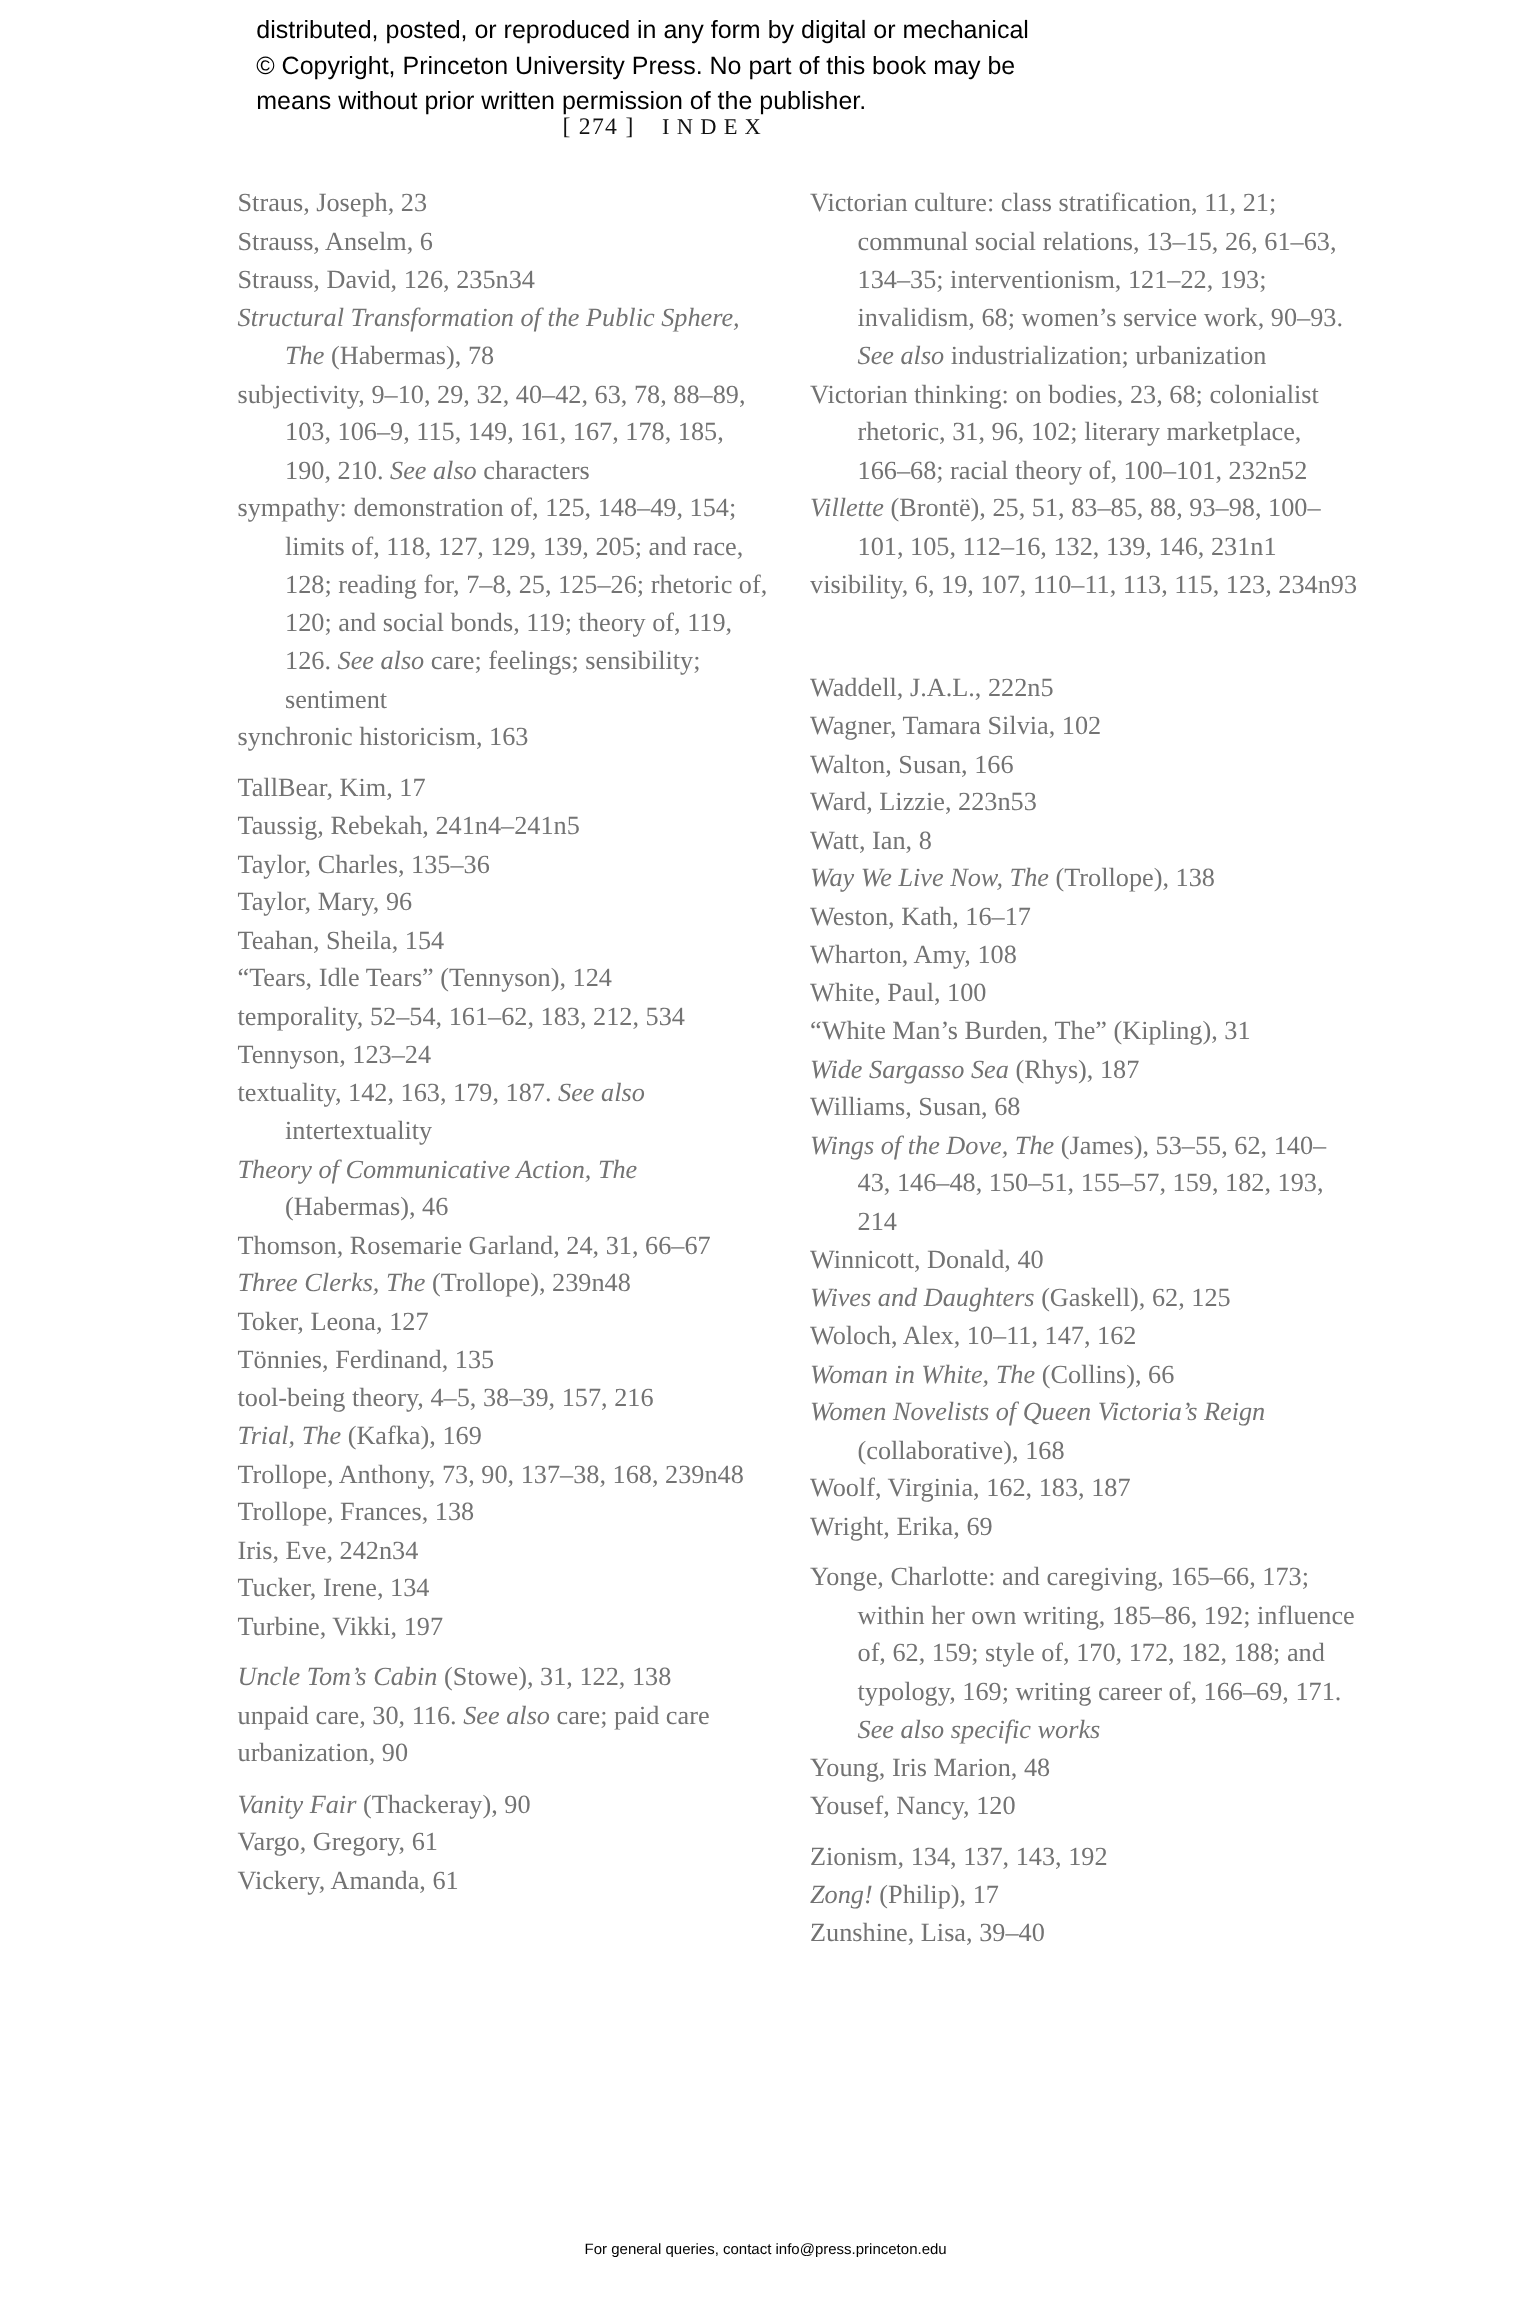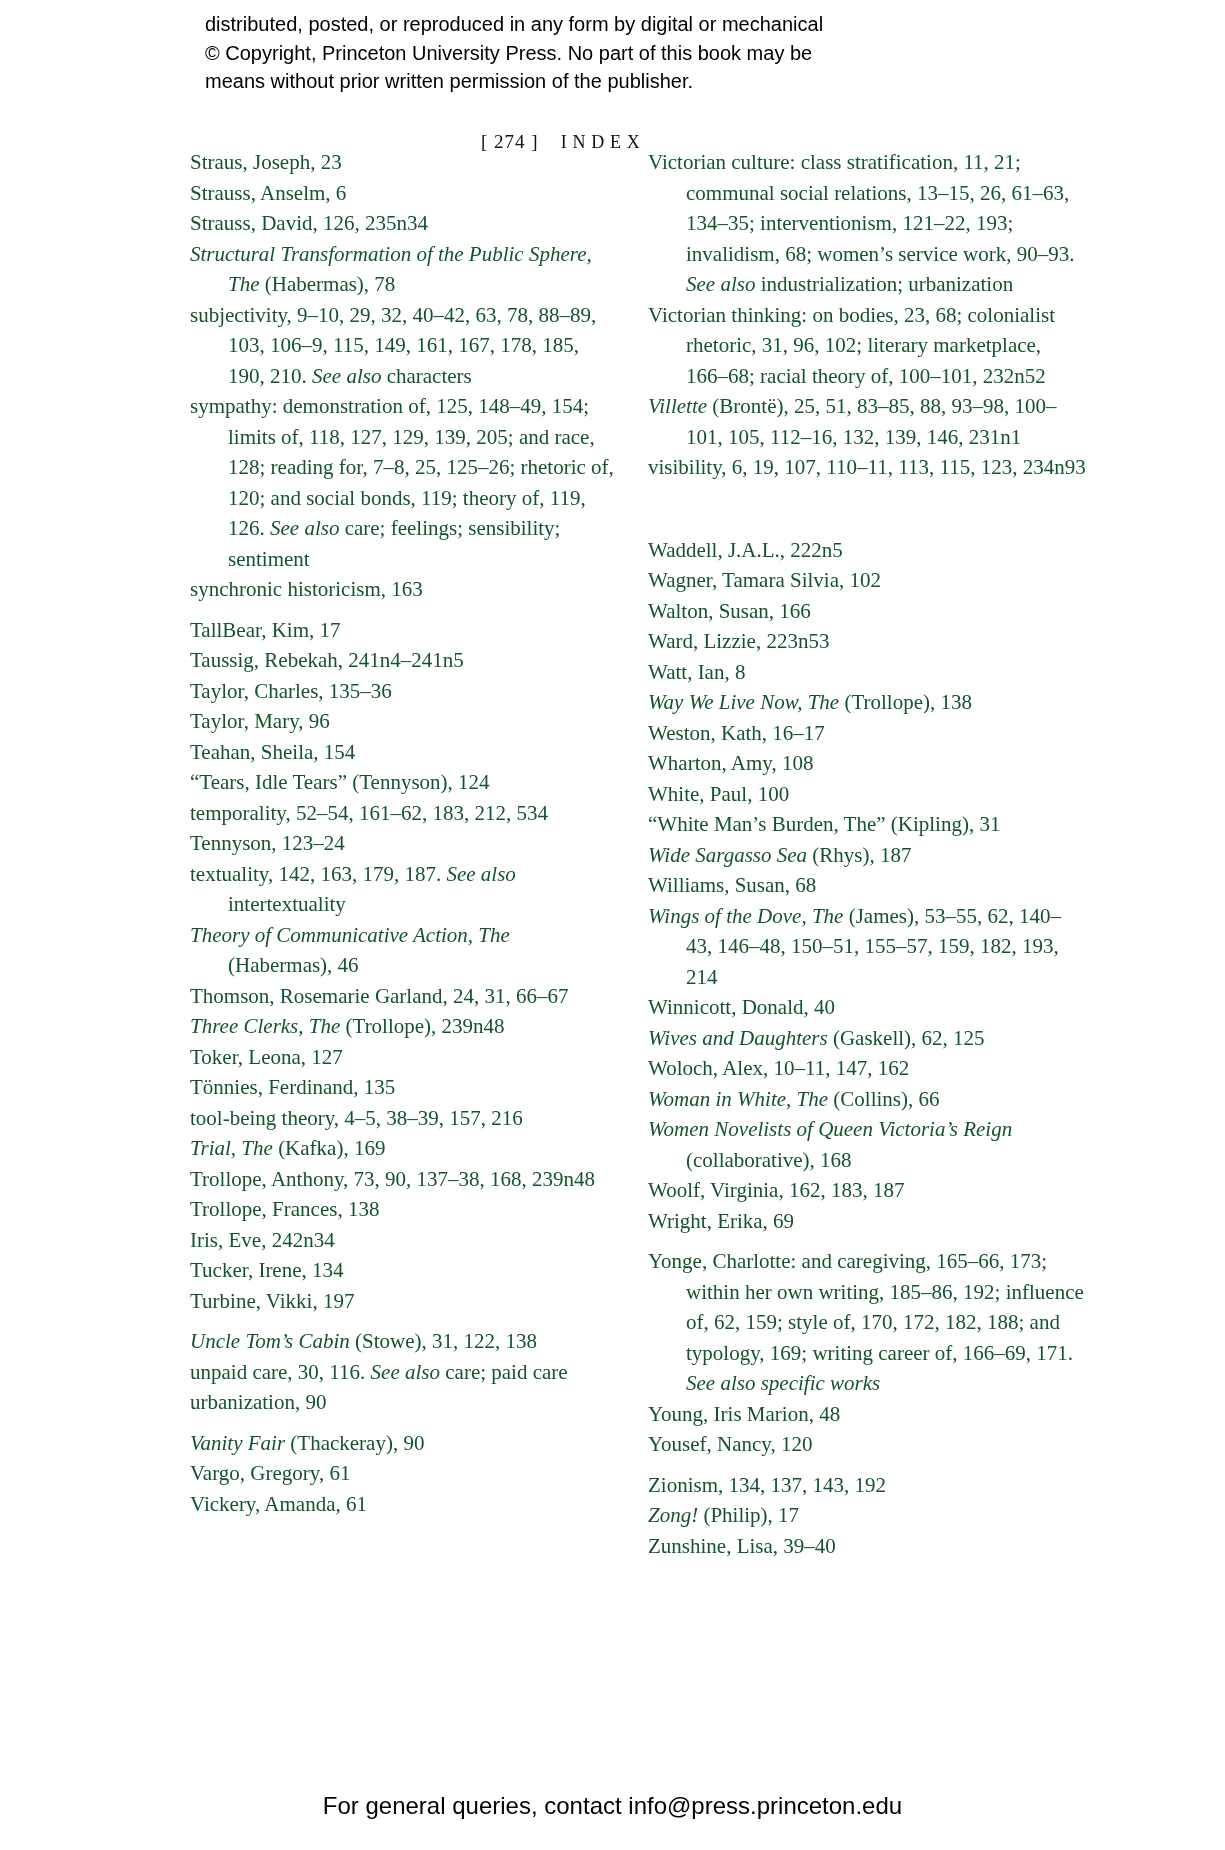--- a/index.html
+++ b/index.html
@@ -17,64 +17,63 @@
     left: 205px;
     top: 10px;
     font-family: "Liberation Sans", sans-serif;
     font-size: 20px;
     line-height: 28.5px;
     color: #000000;
   }
   .copyright .cline { display: block; }
   .runhead {
     position: absolute;
-    left: 481px;
+    left: 450px;
     top: 91px;
     font-size: 19px;
     color: #111111;
     white-space: nowrap;
-    margin-top: 40px;
   }
   .runhead .folio { letter-spacing: 1px; }
   .runhead .rh-title {
     margin-left: 22px;
     font-size: 18px;
     letter-spacing: 0.32em;
   }
   .columns {
     position: absolute;
     top: 147px;
     left: 190px;
     width: 900px;
   }
   .col {
     position: absolute;
     top: 0;
     font-size: 21px;
     line-height: 30.5px;
-    color: #14532d;
+    color: #737373;
   }
   .col-left  { left: 0;    width: 425px; }
   .col-right { left: 458px; width: 438px; }
   .entry {
     margin: 0;
     padding-left: 38px;
     text-indent: -38px;
   }
   .group + .group { margin-top: 10px; }
   .col-right .group:nth-child(2) { margin-top: 52px; }
   .it { font-style: italic; }
   .footer {
     position: absolute;
     left: 0;
     top: 1792px;
     width: 1225px;
     text-align: center;
     font-family: "Liberation Sans", sans-serif;
-    font-size: 24px;
+    font-size: 12px;
     color: #000000;
   }
 </style>
 </head>
 <body>
 
 <div class="page">
 
   <div class="copyright">
     <span class="cline">distributed, posted, or reproduced in any form by digital or mechanical</span>

